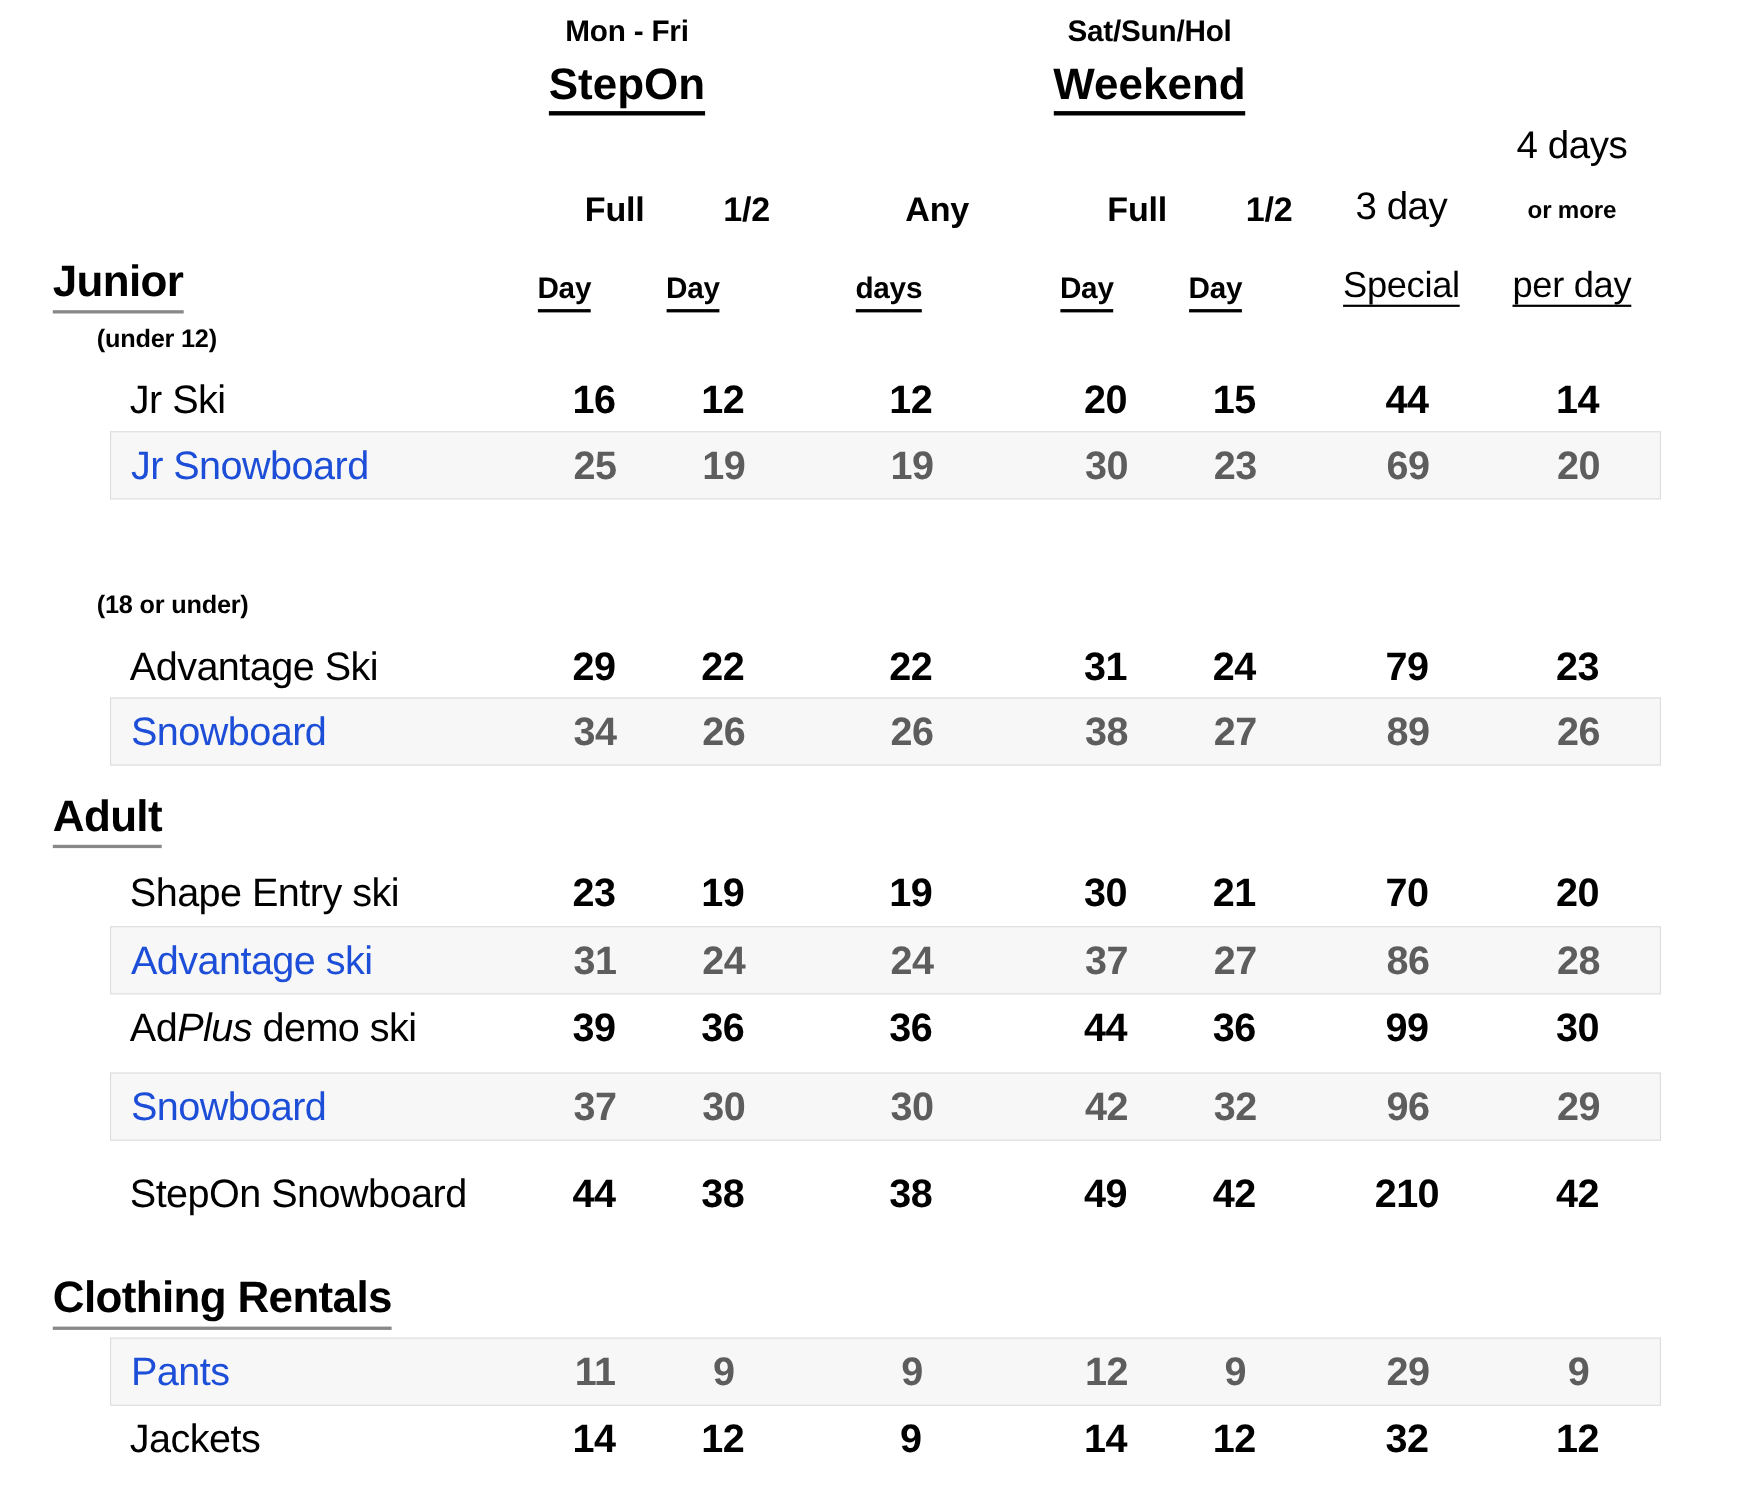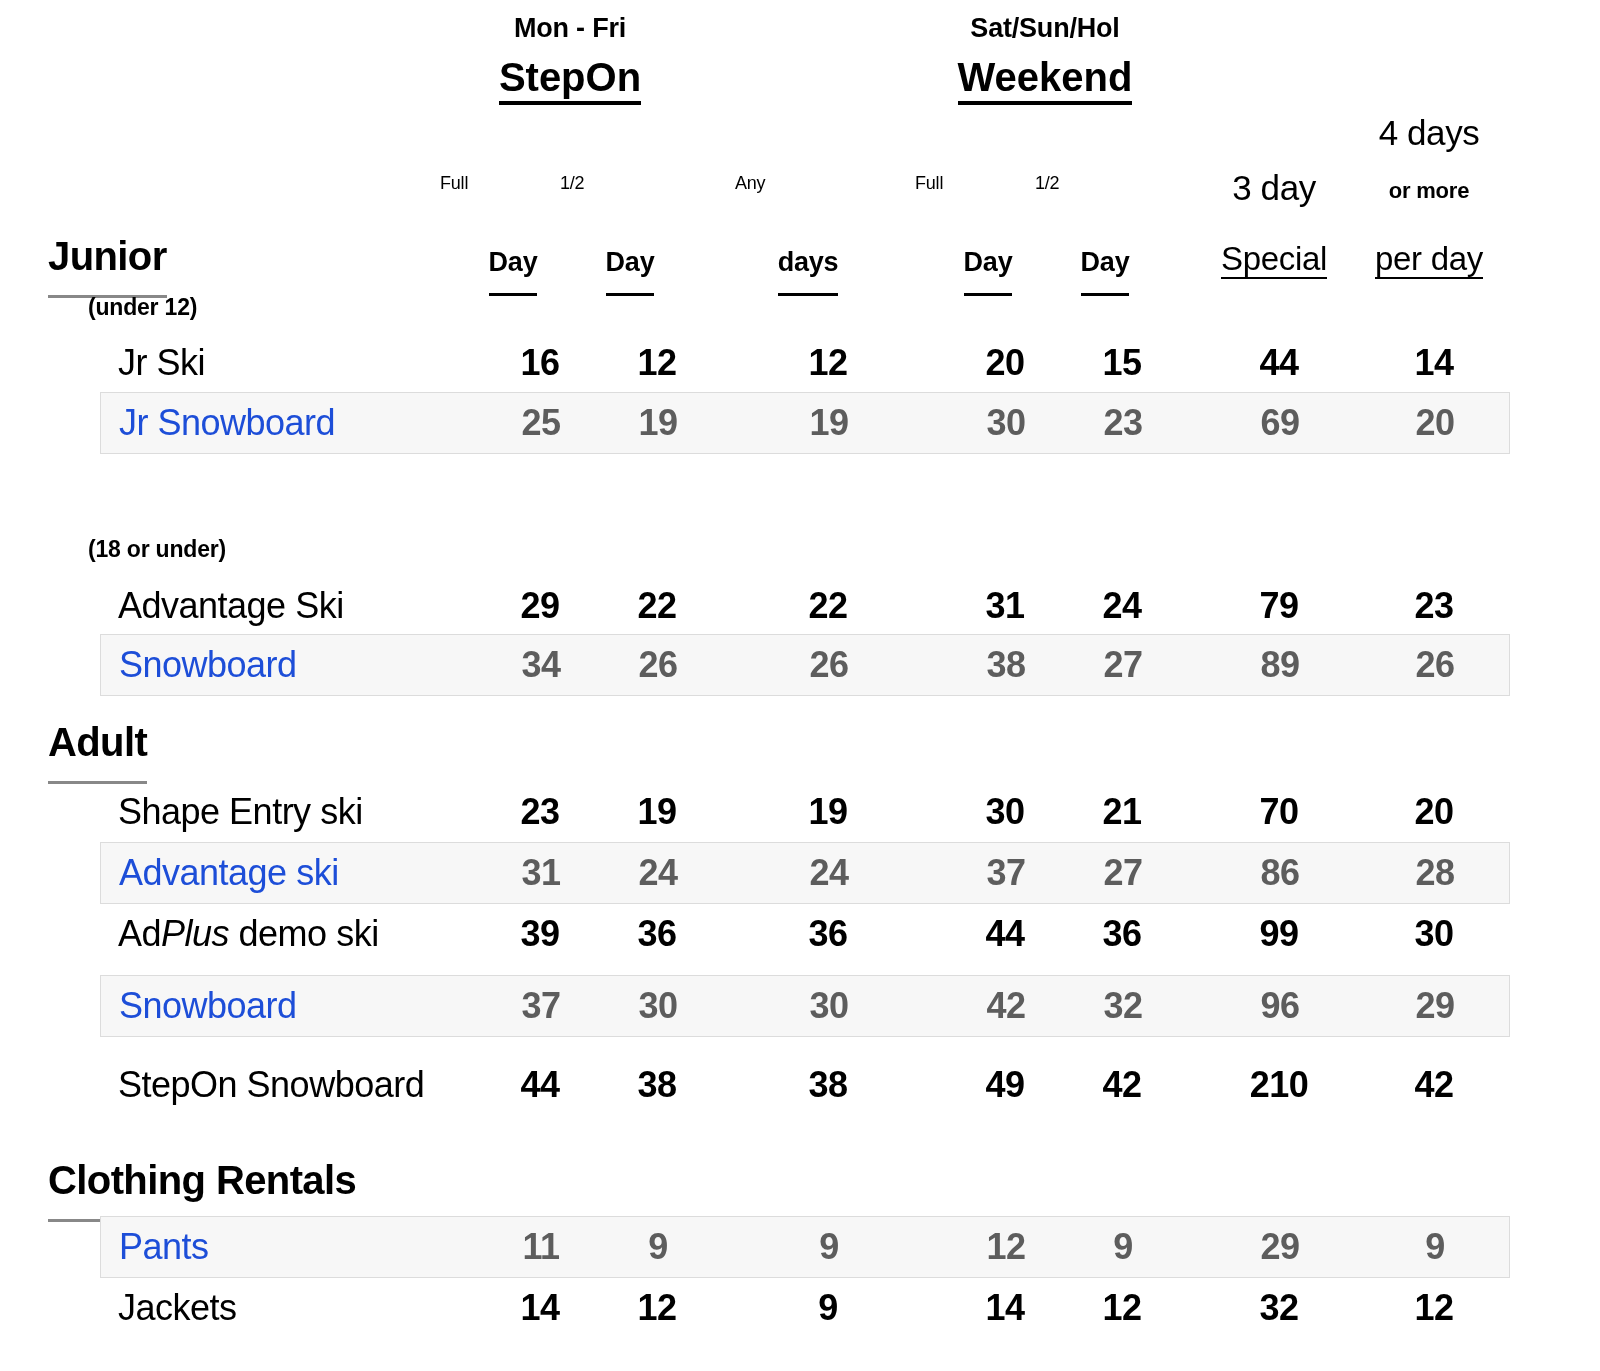--- a/index.html
+++ b/index.html
@@ -39,32 +39,32 @@
     font-weight: bold;
     text-align: center;
     border-bottom: 4px solid #000;
     padding-bottom: 1px;
     display: inline-block;
   }
   .grp-main-wrap { text-align: center; }
 
   
   .ch {
-    font-size: 18px;
-    font-weight: normal;
-    text-align: left;
+    font-size: 31px;
+    font-weight: bold;
+    text-align: right;
     letter-spacing: -0.2px;
   }
   .ch-u {
     font-size: 27px;
     font-weight: bold;
     text-align: center;
     letter-spacing: -0.2px;
   }
-  .ch-u span { border-bottom: 3px solid #000; padding-bottom: 16px; }
+  .ch-u span { border-bottom: 3px solid #000; padding-bottom: 4px; }
   .ch-light-sm {
     font-size: 22px;
     font-weight: bold;
     text-align: center;
     letter-spacing: -0.2px;
   }
   .ch-light-u {
     font-size: 33px;
     font-weight: normal;
     text-align: center;
@@ -78,21 +78,21 @@
     text-align: center;
     letter-spacing: -0.4px;
   }
 
   
   .sec-title {
     font-size: 40px;
     font-weight: bold;
     letter-spacing: -0.6px;
   }
-  .sec-title span { border-bottom: 3px solid #888; padding-bottom: 17px; }
+  .sec-title span { border-bottom: 3px solid #888; padding-bottom: 4px; }
   .sec-sub {
     font-size: 23px;
     font-weight: bold;
     letter-spacing: -0.2px;
   }
 
   
   .row {
     position: absolute;
     left: 100px;

